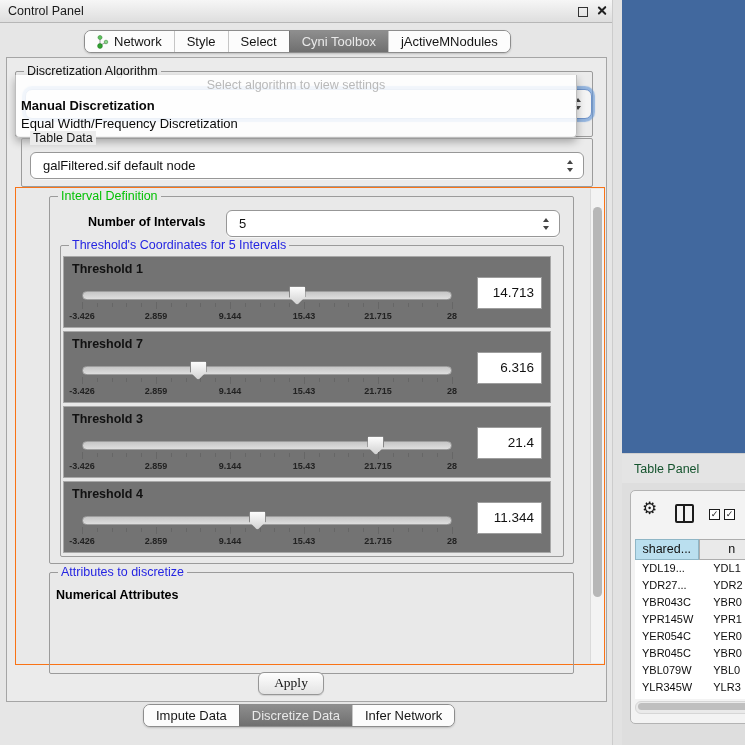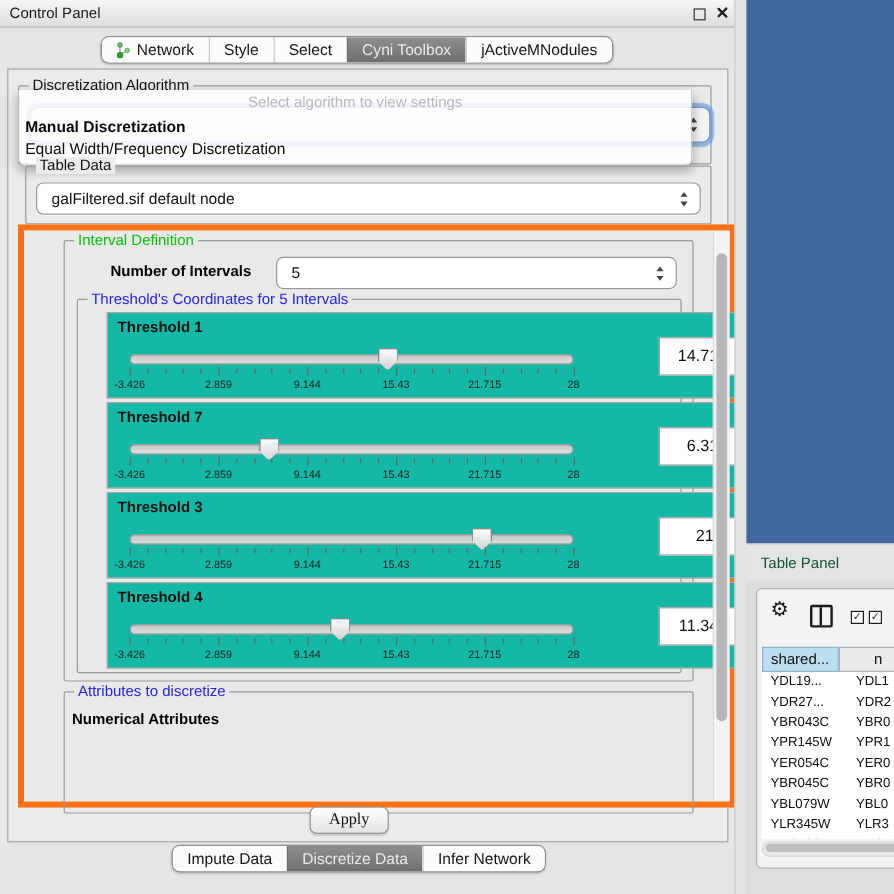--- a/index.html
+++ b/index.html
@@ -32,36 +32,36 @@
   .spin{position:absolute;right:9px;top:50%;width:7px;height:14px;margin-top:-7px;}
   .spin:before,.spin:after{content:"";position:absolute;left:0;border-left:3.5px solid transparent;border-right:3.5px solid transparent;}
   .spin:before{top:1px;border-bottom:4.5px solid #444;}
   .spin:after{bottom:1px;border-top:4.5px solid #444;}
   #focus-combo{left:18px;top:31px;width:565px;height:28px;border-radius:7px;background:#f4f4f4;
     border:1px solid #6f93c8;box-shadow:0 0 1px 3px rgba(100,150,215,.65);}
   #algo-popup{left:8px;top:17px;width:560px;height:62px;background:rgba(255,255,255,.87);
     border:1px solid #bdbdbd;border-top:none;border-radius:0 0 5px 5px;box-shadow:0 4px 9px rgba(0,0,0,.30);}
   #algo-hint{left:0;top:3px;width:100%;text-align:center;font-size:12.5px;color:#b9b9b9;}
   .algo-opt{position:absolute;left:5px;font-size:13px;color:#0a0a0a;white-space:nowrap;}
-  #scrollpane{left:8px;top:129px;width:588px;height:476px;background:#e9e9e9;border:5px solid #f97316;}
+  #scrollpane{left:8px;top:129px;width:588px;height:476px;background:#e9e9e9;border:1px solid #f97316;}
   .vscroll{position:absolute;top:1px;bottom:1px;width:13px;background:#f3f3f3;border-left:1px solid #dadada;}
   .vthumb{position:absolute;left:2px;width:9px;background:#b7b7b7;border-radius:5px;}
-  .tbox{position:absolute;left:24px;width:486px;height:70px;border:1px solid #a8a8a8;background:#14b8a6;padding-left:46px;}
+  .tbox{position:absolute;left:2px;width:486px;height:70px;border:1px solid #a8a8a8;background:#737373;}
   .tlabel{position:absolute;left:8px;top:5px;font-size:12.5px;font-weight:bold;color:#111;}
   .slider{position:absolute;left:18px;top:28px;width:370px;height:38px;}
   .track{position:absolute;left:0;right:0;top:6px;height:7px;border:1px solid #9d9d9d;border-radius:5px;
     background:linear-gradient(#c6c6c6,#dedede);}
   .thumb{position:absolute;top:1px;width:15px;height:17px;margin-left:-7px;
     background:linear-gradient(#fdfdfd,#d2d2d2);border:1px solid #878787;
     clip-path:polygon(8% 0,92% 0,100% 12%,100% 55%,50% 100%,0 55%,0 12%);}
   .ticks{position:absolute;left:0;right:0;top:17px;height:8px;}
   .tick{position:absolute;top:1px;width:1px;height:4px;background:#666;}
   .tick.major{height:7px;top:0;}
   .tlabels{position:absolute;left:0;right:0;top:26px;height:11px;}
-  .tlab{position:absolute;transform:translateX(-50%);font-size:9px;font-weight:normal;color:#222;white-space:nowrap;}
+  .tlab{position:absolute;transform:translateX(-50%);font-size:9px;font-weight:bold;color:#222;white-space:nowrap;}
   .vbox{position:absolute;right:8px;top:20px;width:56px;height:30px;background:#fff;border:1px solid #9d9d9d;
     font-size:13.5px;color:#111;text-align:right;line-height:30px;padding-right:7px;}
   #attr-list{position:absolute;left:16px;top:38px;width:490px;height:52px;background:#fff;border:1px solid #b2b2b2;overflow:hidden;}
   .attr-item{padding-left:13px;font-size:13px;line-height:17px;color:#111;white-space:nowrap;}
   #apply{left:251px;top:614px;width:64px;height:21px;border:1px solid #969696;border-radius:6px;
     background:linear-gradient(#fefefe,#e3e3e3);font-size:13.5px;color:#111;text-align:center;line-height:20px;
     box-shadow:0 1px 1px rgba(0,0,0,.12);font-family:Liberation Serif, serif;}
   
   #splitter{left:612px;top:0;width:10px;height:745px;background:#e2e2e2;border-left:1px solid #cccccc;}
   #desktop{left:622px;top:0;width:123px;height:453px;background:#41689e;}

